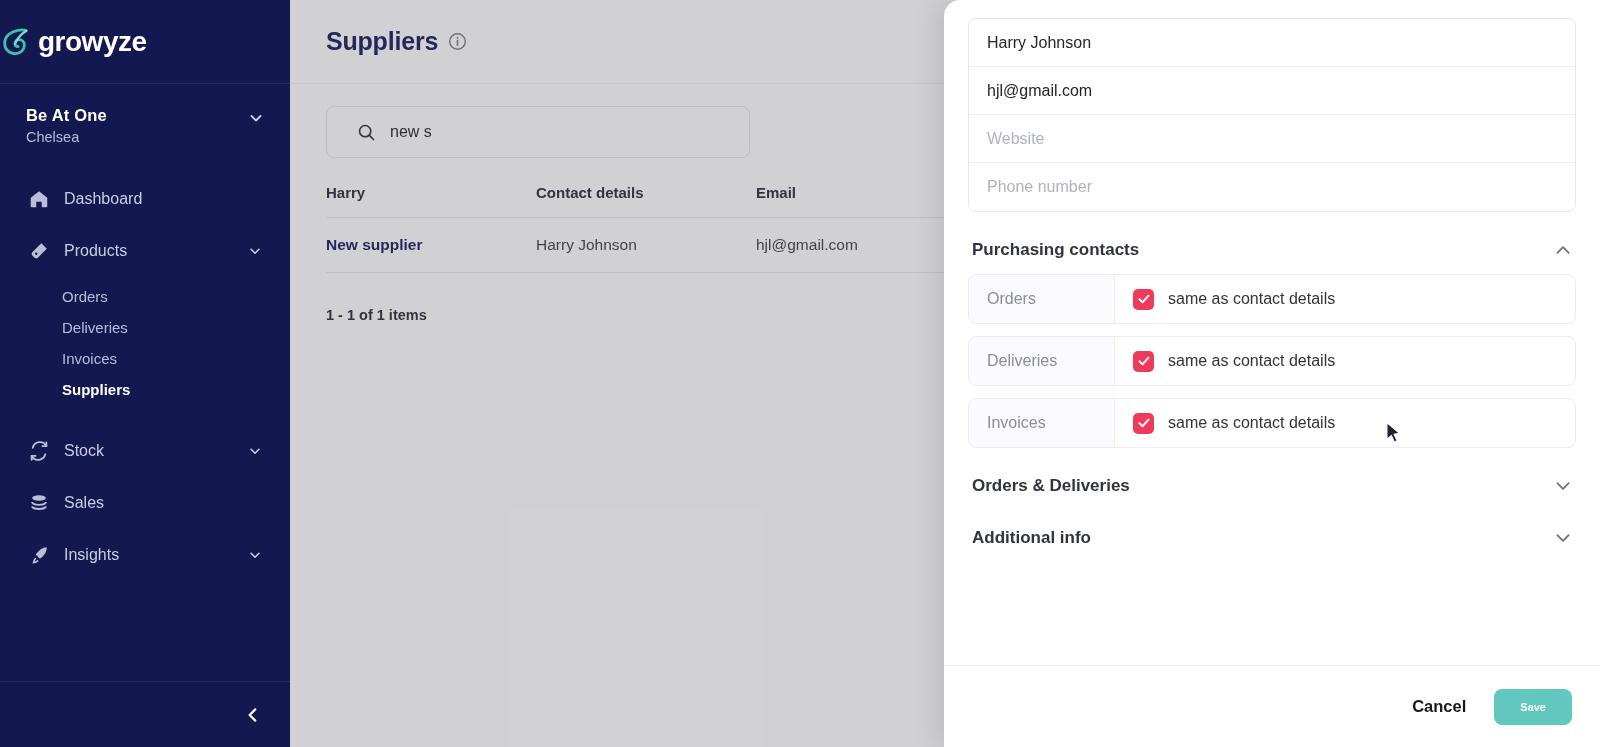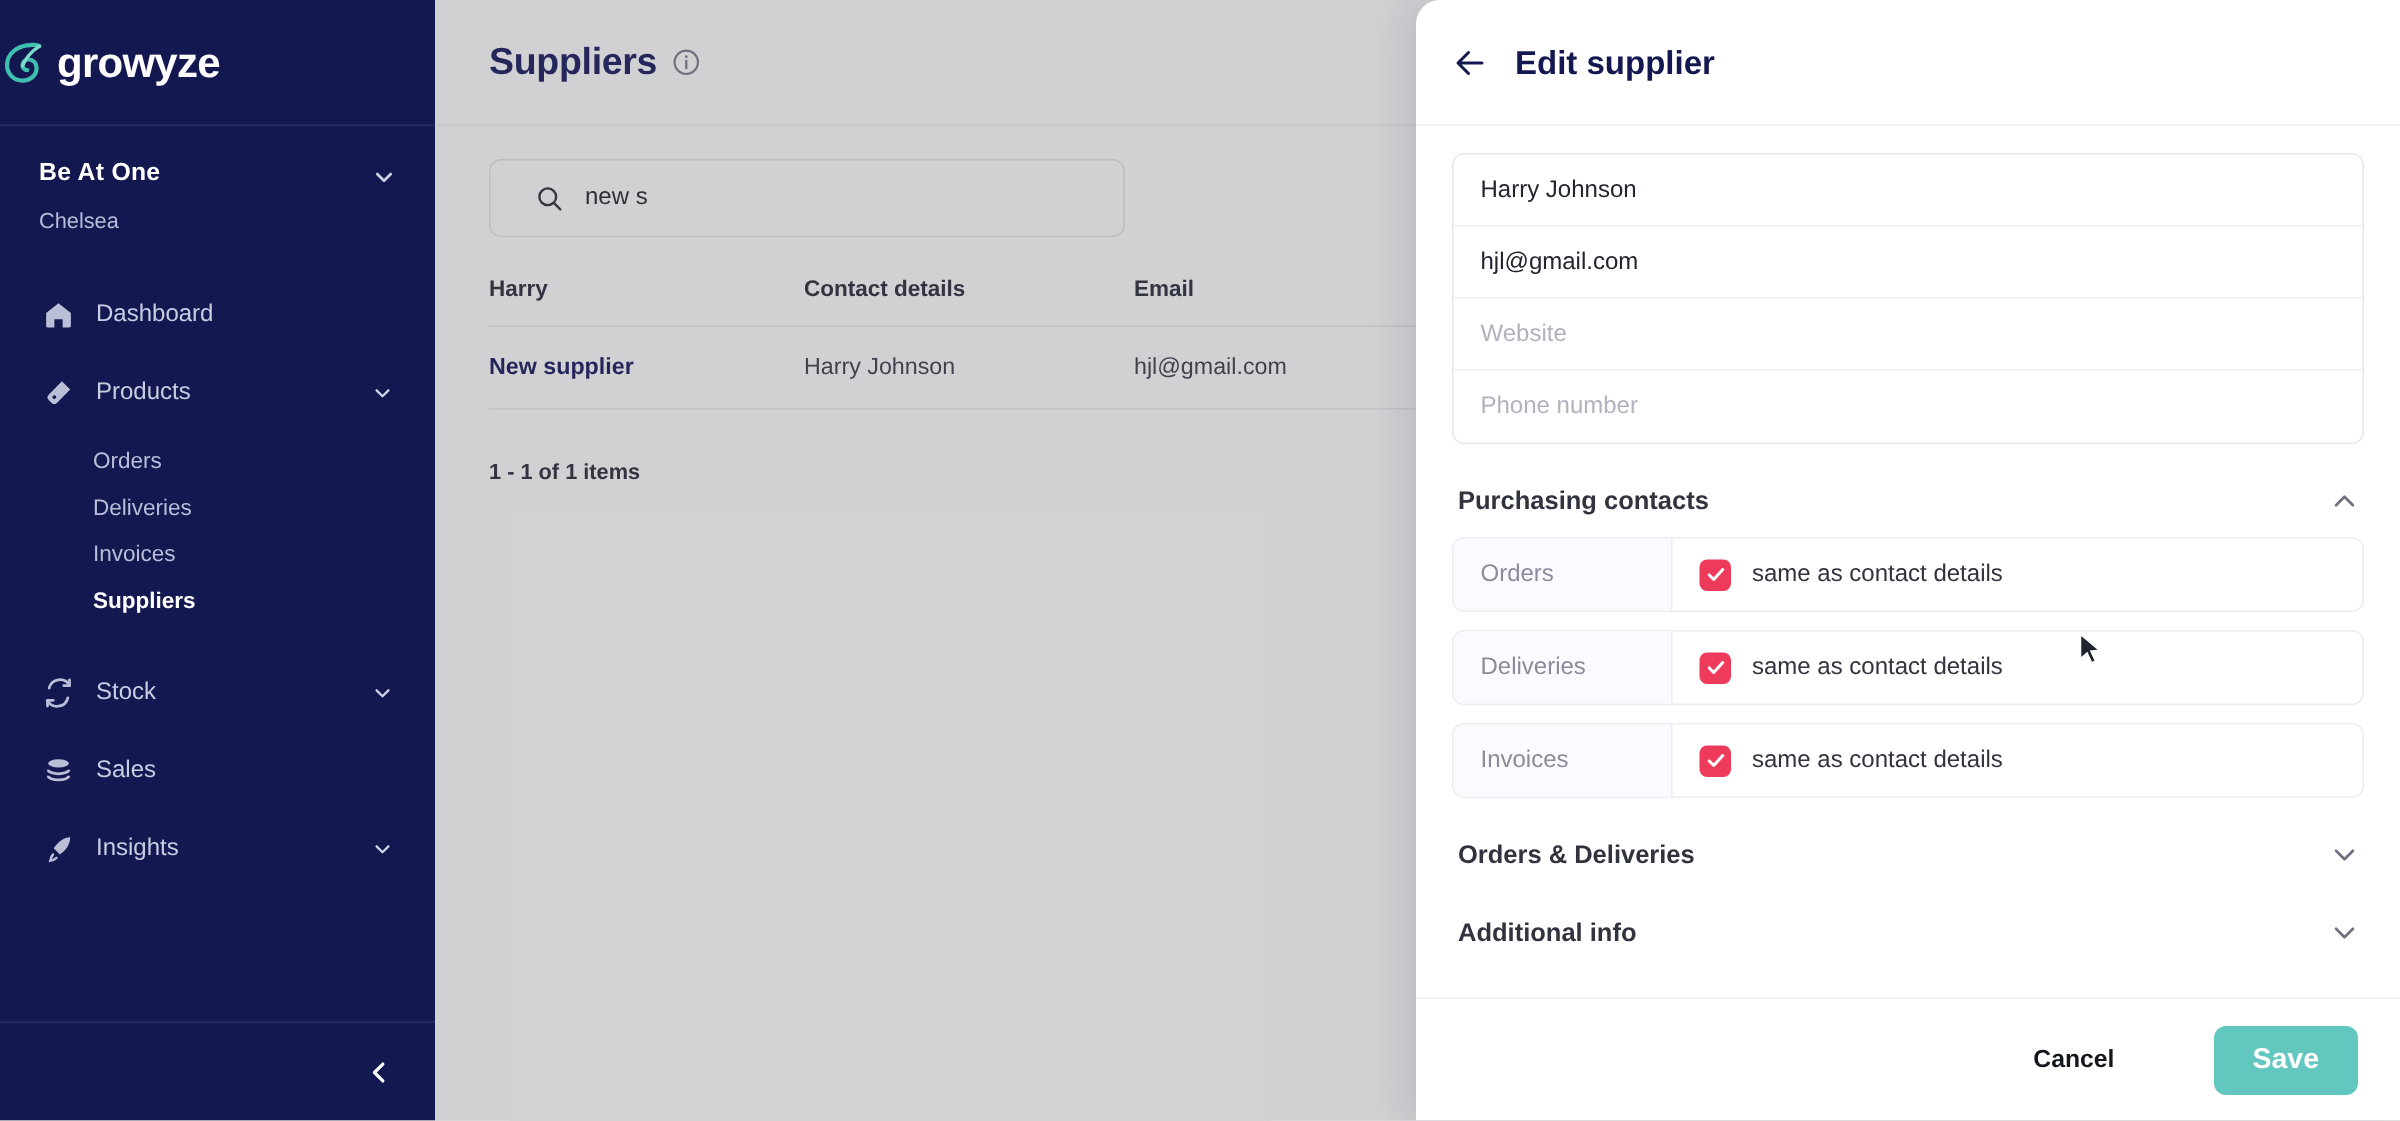--- a/index.html
+++ b/index.html
@@ -25,21 +25,21 @@
   }
   .logo-wrap { display: flex; align-items: center; gap: 8px; }
   .logo-mark { width: 30px; height: 30px; display: block; }
   .logo-text {
     color: #ffffff; font-size: 28px; font-weight: 700; letter-spacing: -0.5px;
   }
   .org-block { padding: 22px 26px 14px 26px; position: relative; }
   .org-name {
     color: #ffffff; font-size: 16.5px; font-weight: 700; letter-spacing: .2px;
   }
-  .org-sub { color: #b9bdd8; font-size: 14.5px; margin-top: 15px; }
+  .org-sub { color: #b9bdd8; font-size: 14.5px; margin-top: 4px; }
   .org-chev {
     position: absolute; right: 26px; top: 26px;
     color: #cdd1e6;
   }
   .nav { padding: 18px 14px 0 14px; flex: 1; }
   .nav-item {
     display: flex; align-items: center; gap: 14px;
     height: 44px; padding: 0 14px; border-radius: 8px;
     color: #c9cde3; font-size: 16px; cursor: pointer;
     margin-bottom: 8px; position: relative;
@@ -183,24 +183,23 @@
     flex: 0 0 82px; border-top: 1px solid #ececf1;
     display: flex; align-items: center; justify-content: flex-end;
     gap: 28px; padding: 0 28px;
   }
   .btn-cancel {
     font-size: 16.5px; font-weight: 700; color: #15171f;
     background: none; border: none; cursor: pointer;
     font-family: inherit;
   }
   .btn-save {
-    background: #62c8bf; color: #ffffff; font-size: 19px; font-weight: 700;
+    background: #62c8bf; color: #ffffff; font-size: 11px; font-weight: 700;
     border: none; border-radius: 8px; padding: 12px 26px; cursor: pointer;
     font-family: inherit;
-    margin-left: 38px;
   }
   .cursor { position: absolute; left: 1386px; top: 422px; z-index: 9; pointer-events: none; }
 </style>
 </head>
 <body>
 
 <div class="app">
 
   <aside class="sidebar">
 
@@ -361,28 +360,20 @@
         <span class="pager-prev">Previous</span>
         <span class="pager-page">1</span>
       </span>
     </div>
 
     <div class="scrim"></div>
   </section>
 
   <div class="panel">
 
-    <div class="panel-head">
-      <span class="back-arrow">
-        <svg width="24" height="24" viewBox="0 0 24 24" fill="none">
-            <path d="M20 12H4.5M11 5l-7 7 7 7" stroke="currentColor" stroke-width="2" stroke-linecap="round" stroke-linejoin="round"></path>
-          </svg>
-      </span>
-      <span class="panel-title">Edit supplier</span>
-    </div>
 
     <div class="panel-body">
 
       <div class="field-group">
         <div class="field">Harry Johnson</div>
         <div class="field">hjl@gmail.com</div>
         <div class="field ph">Website</div>
         <div class="field ph">Phone number</div>
       </div>
 

